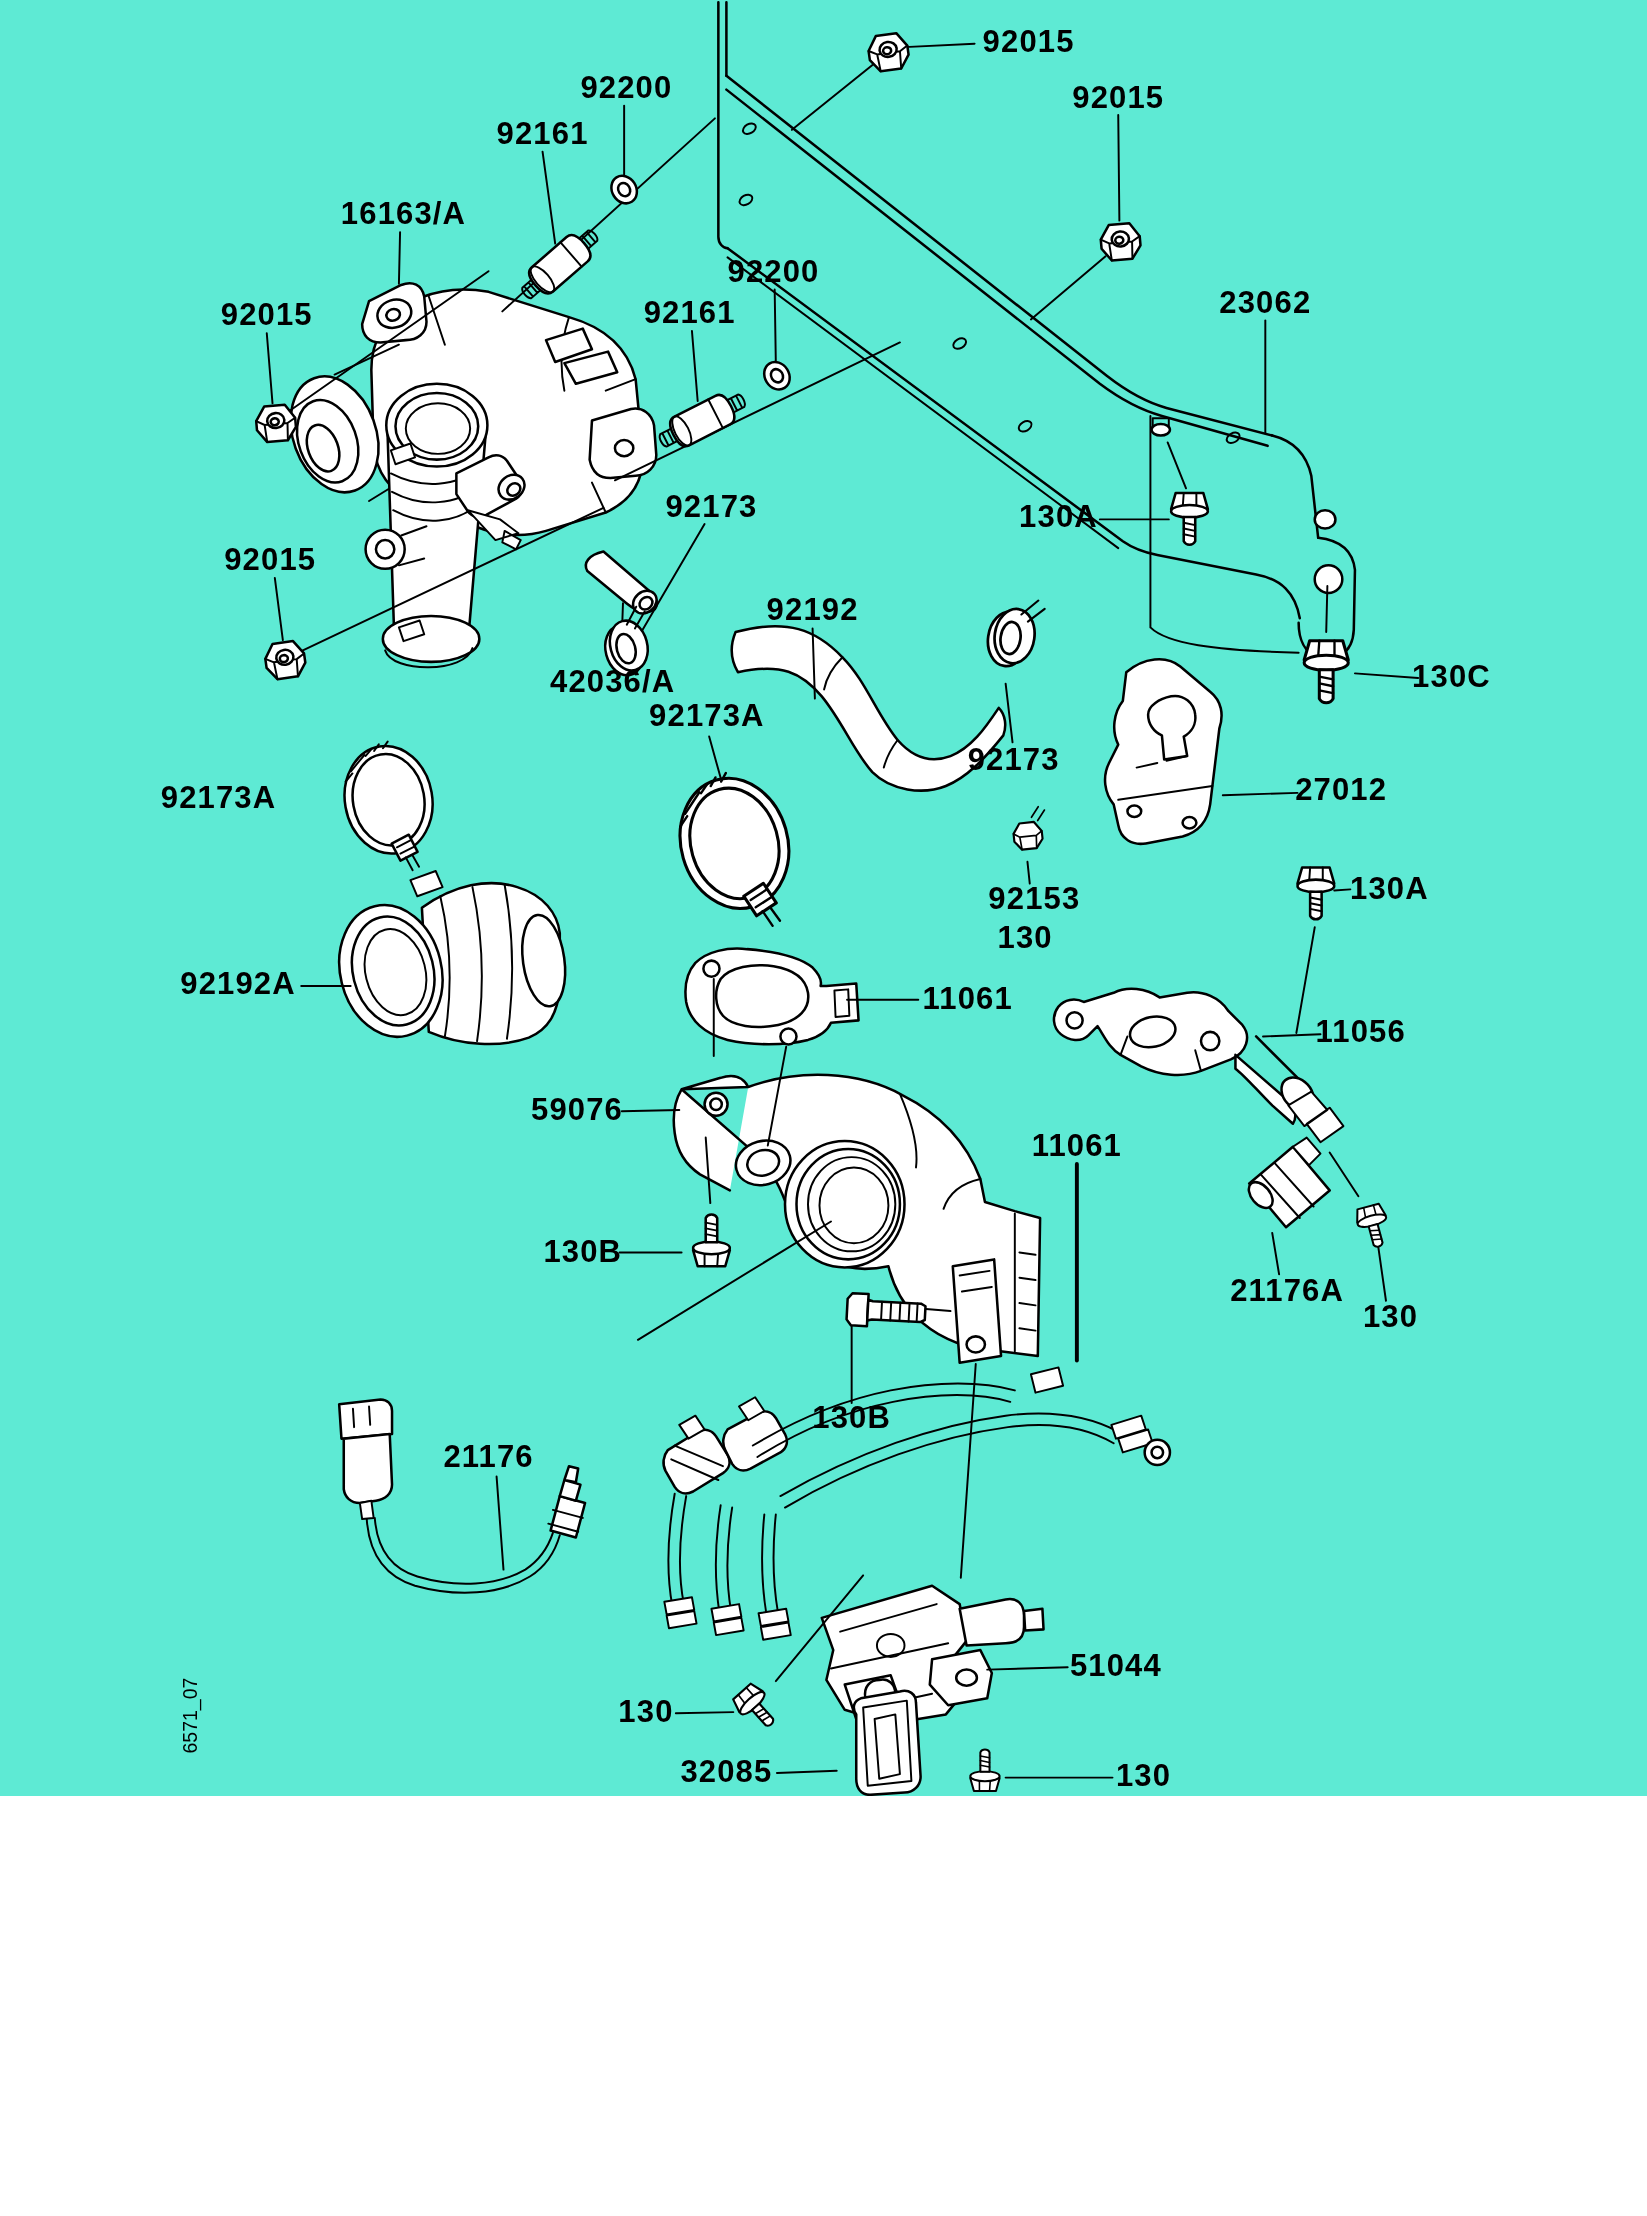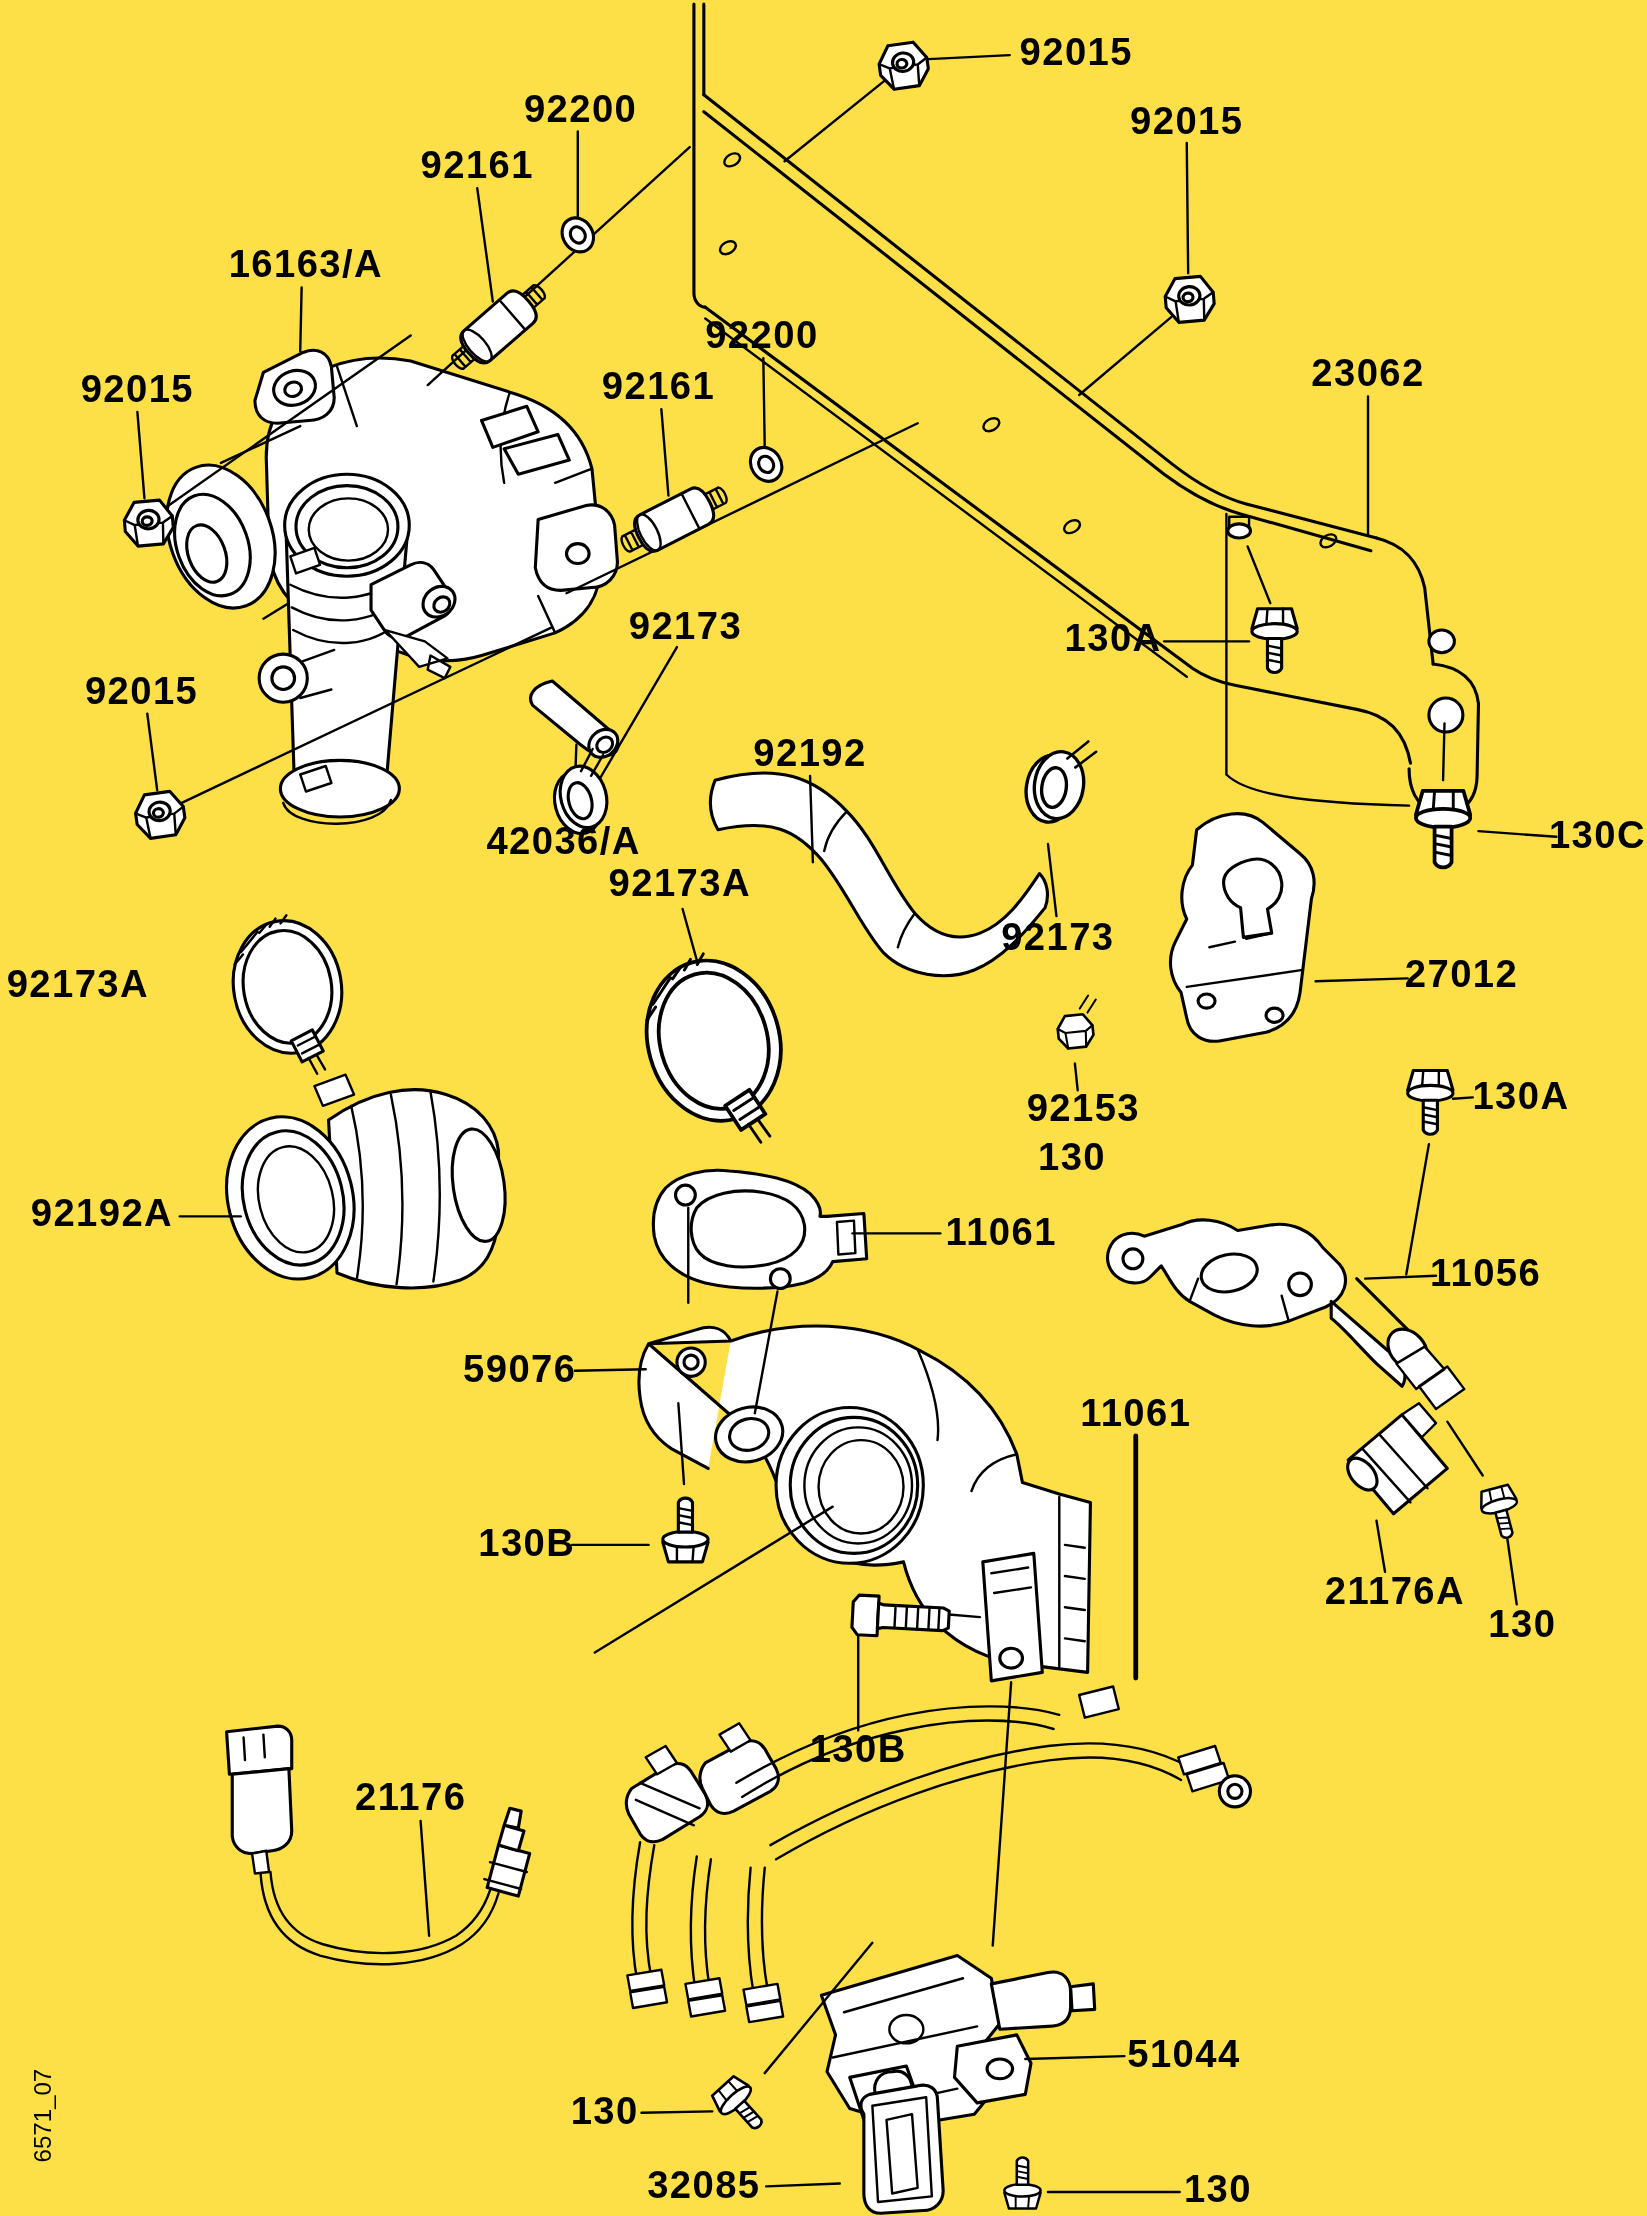--- a/index.html
+++ b/index.html
@@ -1,16 +1,16 @@
 <!DOCTYPE html>
 <html style="font-size:9.3px"><head>
 <meta charset="utf-8">
 <style>
   html,body{margin:0;padding:0;background:#fff;}
-  .stage{width:1647px;height:2216px;background:#fde047;}
+  .stage{width:1647px;height:1796px;background:#5eead4;}
   svg{width:100%;height:100%;display:block;}
   path,ellipse,circle,line,rect{stroke:#000;fill:none;stroke-width:2.2;stroke-linecap:round;stroke-linejoin:round;}
   .f{fill:#fff;}
   .thin{stroke-width:1.7;}
   .thick{stroke-width:3.4;}
   .lbl{font-family:"Liberation Sans","DejaVu Sans",sans-serif;font-weight:bold;font-size:27px;fill:#000;stroke:none;text-anchor:middle;letter-spacing:1px;}
   .lbl.sm{font-weight:normal;font-size:17px;letter-spacing:0;}
 </style>
 </head>
 <body>

